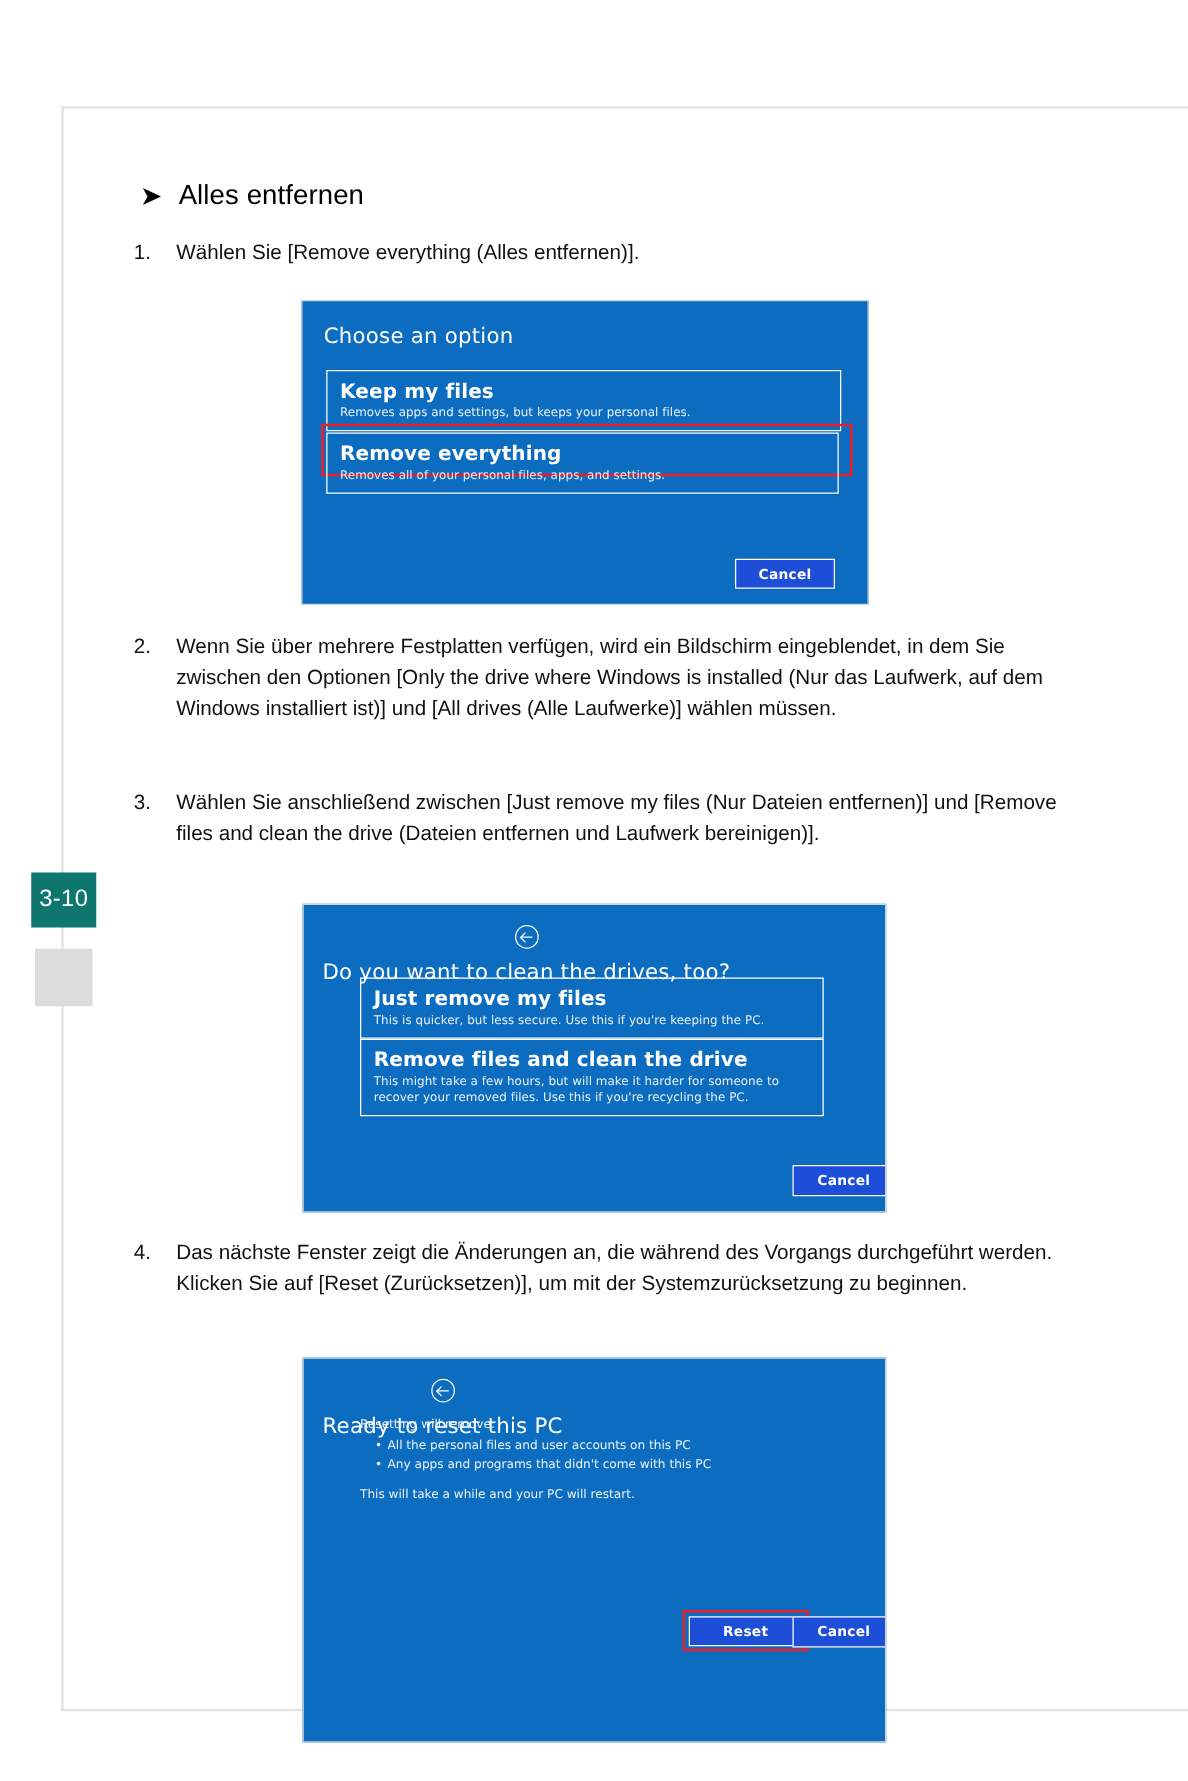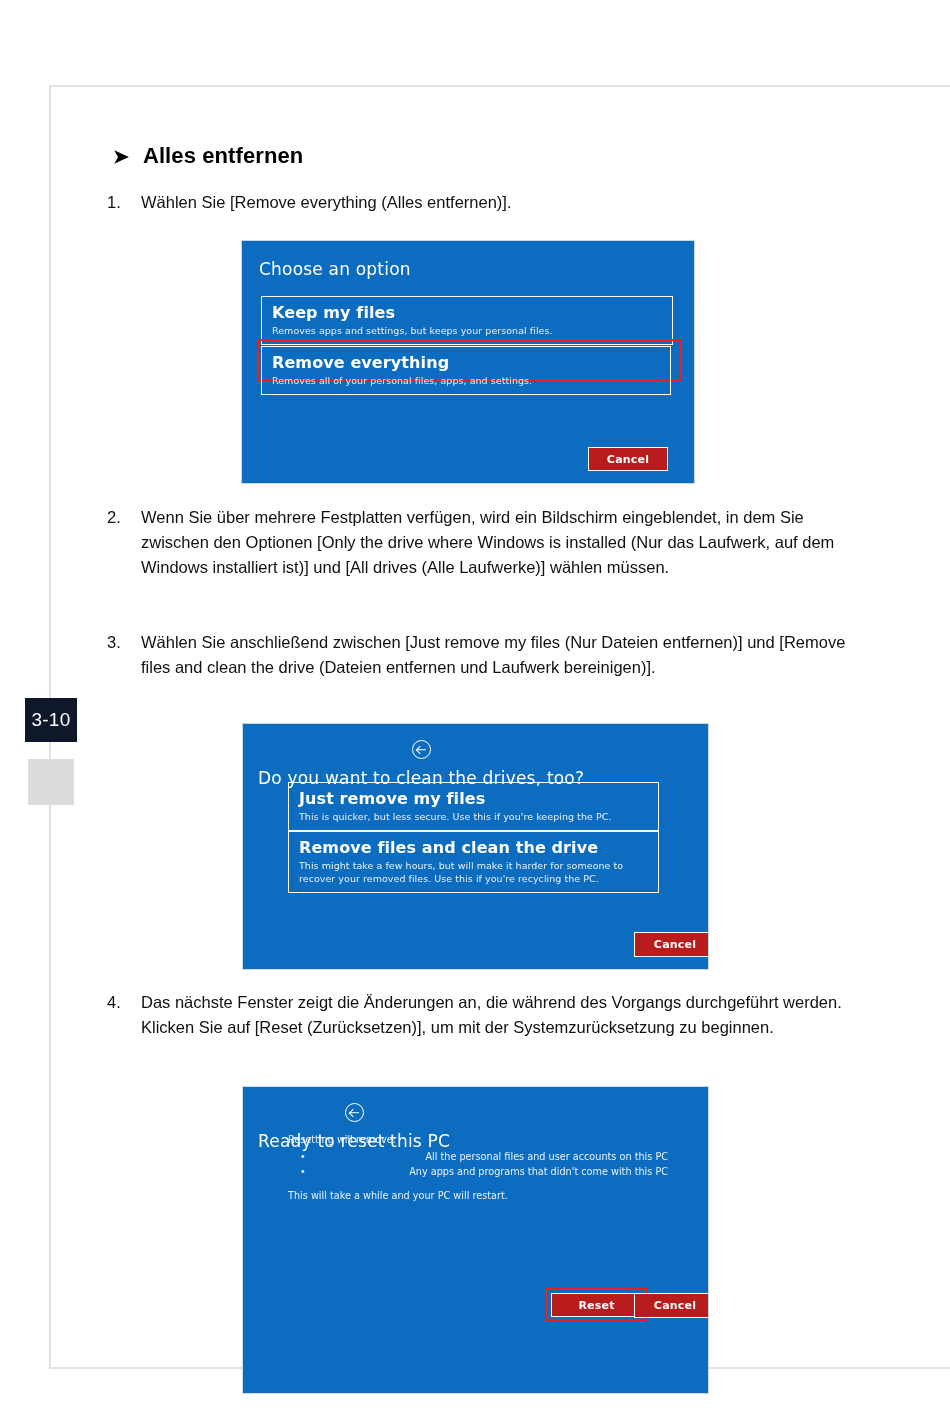--- a/index.html
+++ b/index.html
@@ -20,21 +20,21 @@
     border-left: 2px solid #e3e3e3;
     border-top: 2px solid #e3e3e3;
     border-bottom: 2px solid #e3e3e3;
   }
 
   
   #page-tab {
     position: absolute;
     left: 25px; top: 698px;
     width: 52px; height: 44px;
-    background: #0f172a;
+    background: #0f766e;
     color: #ffffff;
     display: flex; align-items: center; justify-content: center;
     font-size: 19px; letter-spacing: .3px;
   }
   #page-tab-shadow {
     position: absolute;
     left: 28px; top: 759px;
     width: 46px; height: 46px;
     background: #dcdcdc;
   }
@@ -43,21 +43,21 @@
   .heading-row {
     position: absolute;
     left: 113px; top: 143px;
     display: flex; align-items: baseline; gap: 14px;
   }
   .arrow-bullet {
     font-size: 19px; font-weight: bold; color: #000;
     line-height: 1;
   }
   .heading-text {
-    font-size: 22px; font-weight: bold; color: #000;
+    font-size: 22px; font-weight: normal; color: #000;
     letter-spacing: .1px;
   }
 
   .step {
     position: absolute;
     display: flex;
     font-size: 16.5px;
     line-height: 1.52;
     color: #111;
   }
@@ -133,36 +133,36 @@
     line-height: 1.38; letter-spacing: .05px;
   }
 
   .red-ring {
     position: absolute;
     border: 2px solid #ee1c24;
   }
 
   .win-btn {
     position: absolute;
-    background: #b91c1c;
+    background: #1d4ed8;
     border: 1.4px solid #ffffff;
     color: #ffffff;
     font-size: 11px; font-weight: bold;
     display: flex; align-items: center; justify-content: center;
     letter-spacing: .2px;
   }
 
   .bullet-list {
     position: absolute;
     font-size: 9.7px;
     color: #eaf2fb;
     line-height: 1.55;
   }
   .bullet-list .lead { margin-bottom: 2px; }
-  .bullet-list ul { margin: 0 0 0 12px; padding: 0; list-style: none; text-align: right; }
+  .bullet-list ul { margin: 0 0 0 12px; padding: 0; list-style: none; }
   .bullet-list li { position: relative; padding-left: 10px; }
   .bullet-list li::before {
     content: "\2022";
     position: absolute; left: 0; top: 0;
   }
   .bullet-list .tail { margin-top: 9px; }
 </style>
 </head>
 <body>
 

